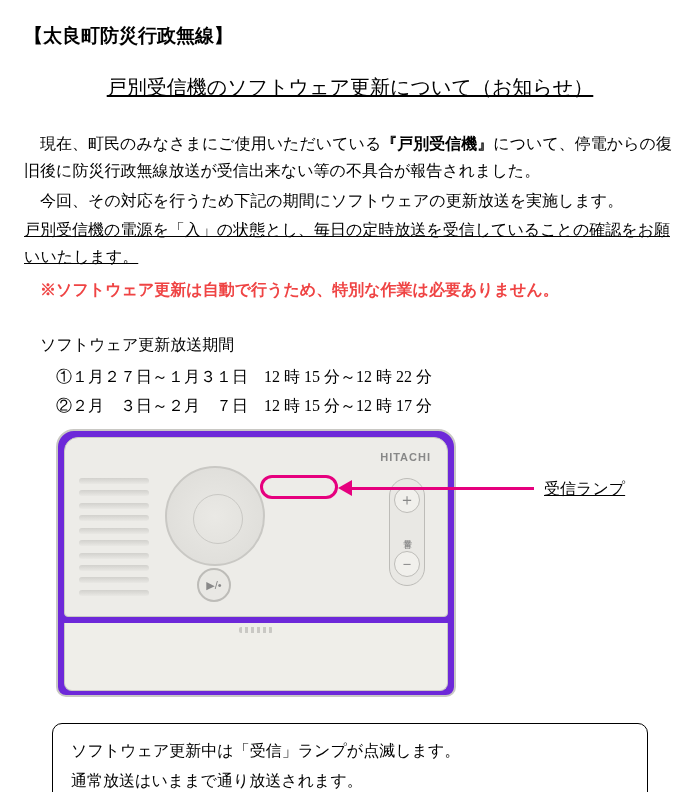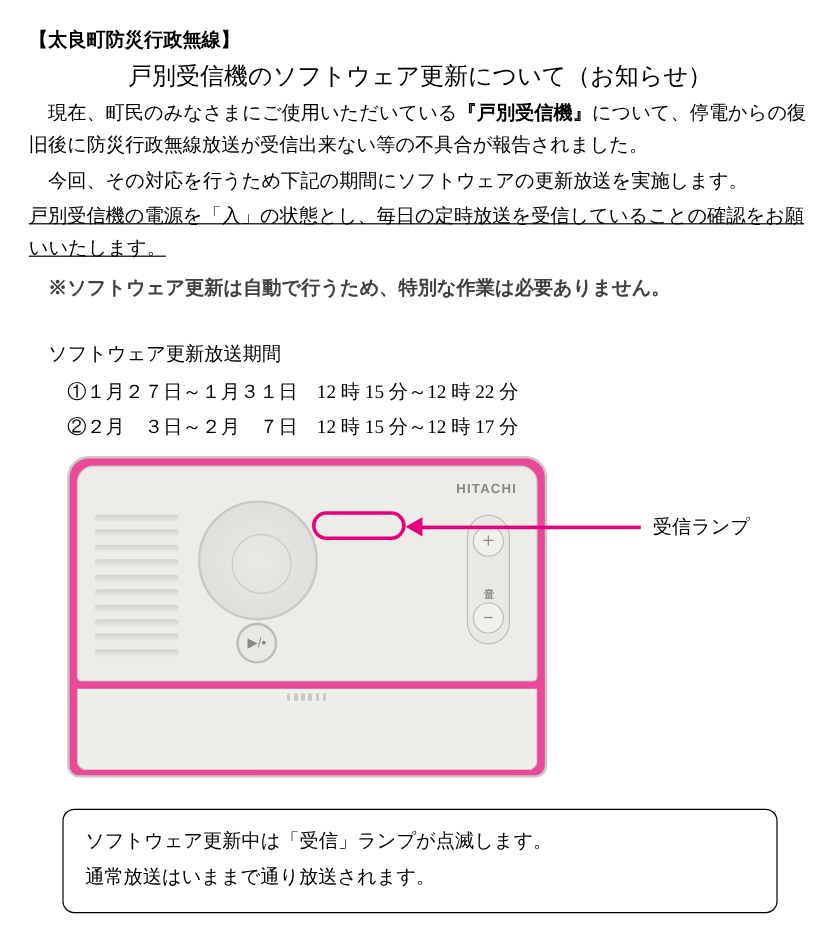--- a/index.html
+++ b/index.html
@@ -7,38 +7,41 @@
       margin: 0;
       padding: 20px 24px;
       font-family: "MS Mincho", "Hiragino Mincho ProN", serif;
       font-size: 16px;
       line-height: 1.7;
       color: #000;
       width: 700px;
       background: #fff;
     }
     .header-tag {
-      font-size: 16px;
+      font-size: 19px;
       font-weight: bold;
+      margin-bottom: 18px;
     }
     .title {
       text-align: center;
       font-size: 20px;
+      text-decoration: underline;
+      margin-bottom: 26px;
     }
     .para {
       text-indent: 1em;
       margin: 0 0 2px 0;
     }
     .bold { font-weight: bold; }
     .underline-block {
       text-decoration: underline;
       margin-bottom: 6px;
     }
     .red-note {
-      color: #404040;
+      color: #ef4444;
       font-weight: bold;
       text-indent: 1em;
       margin-top: 6px;
       margin-bottom: 24px;
     }
     .schedule-head {
       text-indent: 1em;
       margin-bottom: 4px;
       margin-top: 28px;
     }
@@ -52,21 +55,21 @@
       position: relative;
       width: 600px;
       height: 280px;
       margin-left: 32px;
       margin-top: 10px;
     }
     .device {
       position: absolute;
       left: 0; top: 0;
       width: 400px; height: 268px;
-      background: #ec4899;
+      background: #6d28d9;
       border: 2px solid #c9c8c4;
       border-radius: 18px 18px 10px 10px;
     }
     .device-top {
       position: absolute;
       left: 6px; top: 6px; right: 6px; height: 180px;
       background: #edece8;
       border: 1px solid #c9c8c4;
       border-radius: 14px 14px 4px 4px;
     }
@@ -201,20 +204,21 @@
       left: 282px; top: 51px;
       width: 0; height: 0;
       border-top: 8px solid transparent;
       border-bottom: 8px solid transparent;
       border-right: 14px solid #e6007e;
     }
     .callout-label {
       position: absolute;
       left: 488px; top: 46px;
       font-size: 16px;
+      text-decoration: underline;
     }
 
     .info-box {
       border: 1.5px solid #000;
       border-radius: 10px;
       padding: 12px 18px;
       margin: 14px 28px 0 28px;
       line-height: 1.9;
     }
   </style>

